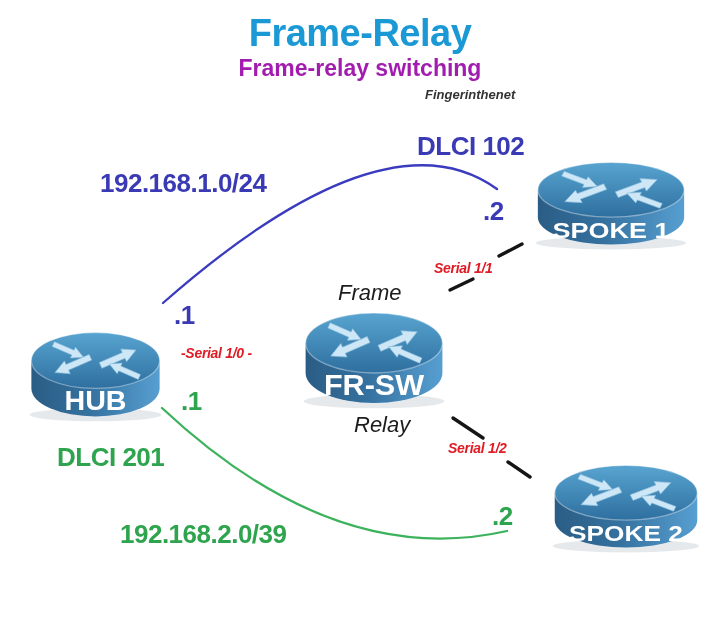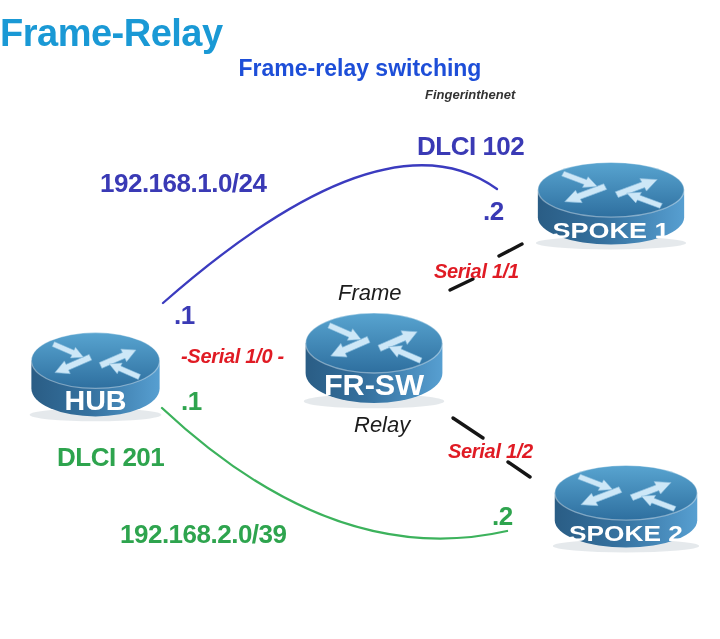--- a/index.html
+++ b/index.html
@@ -6,40 +6,40 @@
   .canvas{
     position:relative;
     width:720px;height:639px;
     background:#ffffff;
     overflow:hidden;
     font-family:"Liberation Sans", sans-serif;
   }
   
   .title{
     position:absolute;left:0;right:0;top:14px;
-    text-align:left;
+    text-align:center;
     font-size:38px;font-weight:bold;letter-spacing:-.5px;
     color:#1a99d5;line-height:1.05;
   }
   .subtitle{
     position:absolute;left:0;right:0;top:56px;
     text-align:center;
     font-size:23px;font-weight:bold;
-    color:#1d4ed8;line-height:1.05;
+    color:#a21caf;line-height:1.05;
   }
   .credit{
     position:absolute;left:419px;top:88px;
     font-size:13px;font-weight:bold;font-style:italic;
     color:#333;line-height:1.1;margin-left:6px;
   }
   
   .lbl{position:absolute;line-height:1;white-space:nowrap;font-weight:bold;}
   .indigo{color:#3a3ab5;font-size:26px;letter-spacing:-.5px;}
   .green{color:#2ea44e;font-size:26px;letter-spacing:-.5px;}
-  .red{color:#e01b24;font-size:20px;font-style:italic;letter-spacing:-.3px;}
+  .red{color:#e01b24;font-size:14px;font-style:italic;letter-spacing:-.3px;}
   .anno{color:#1c1c1c;font-size:22px;font-style:italic;font-weight:normal;}
   
   .wires{position:absolute;left:0;top:0;pointer-events:none;}
   .router{position:absolute;}
   .router .shadow{fill:rgba(40,70,100,.12);}
   .router .body{fill:url(#gbody);}
   .router .top{fill:url(#gtop);stroke:rgba(255,255,255,.38);stroke-width:1.5;}
   .router .arrows use{fill:#cde7f7;stroke:#87bbdc;stroke-width:.7;}
   .router text{
     fill:#fff;font-weight:bold;text-anchor:middle;

